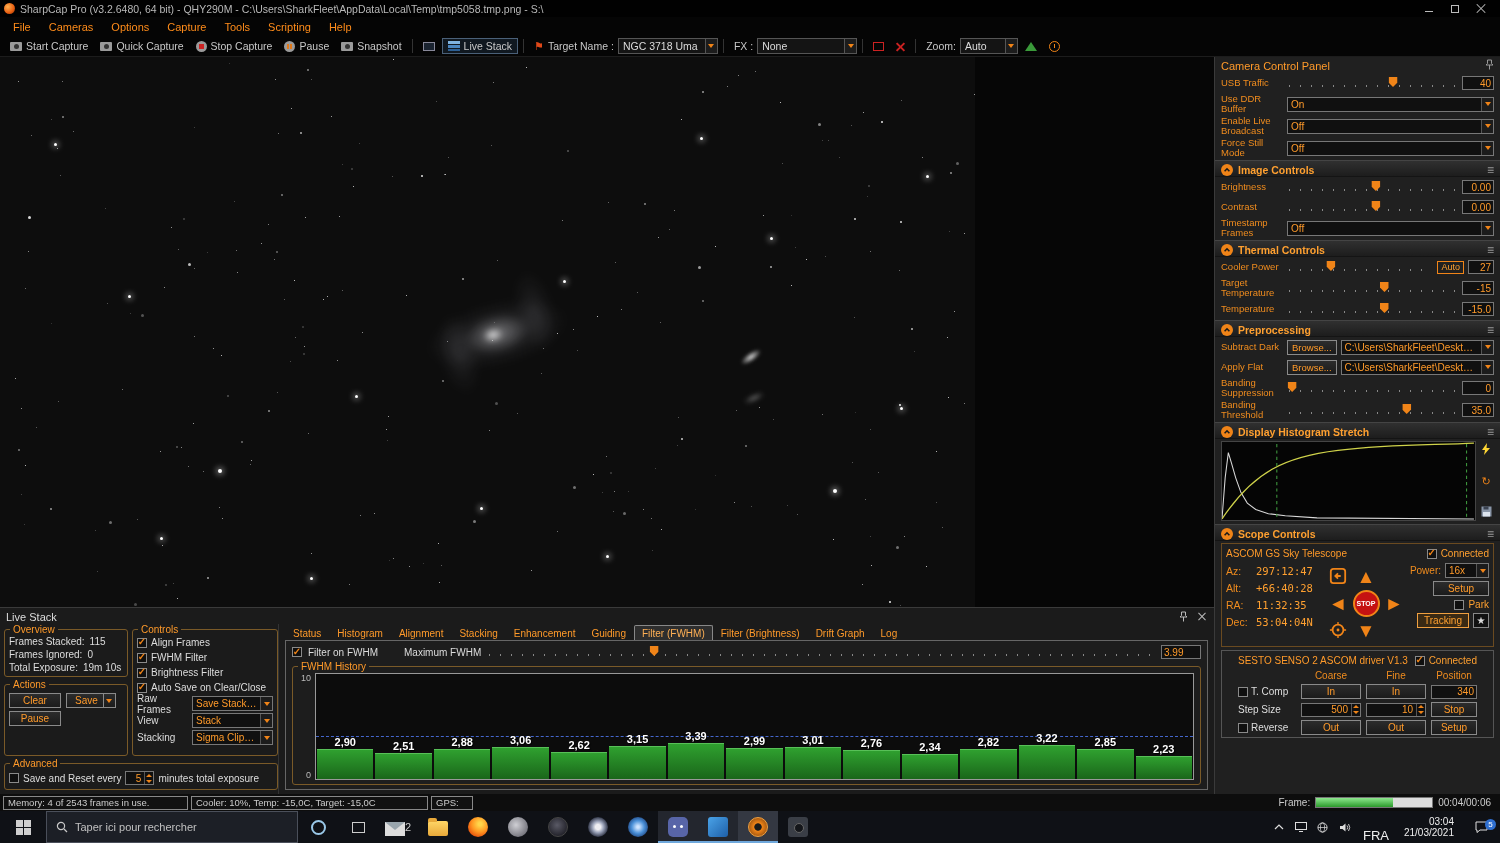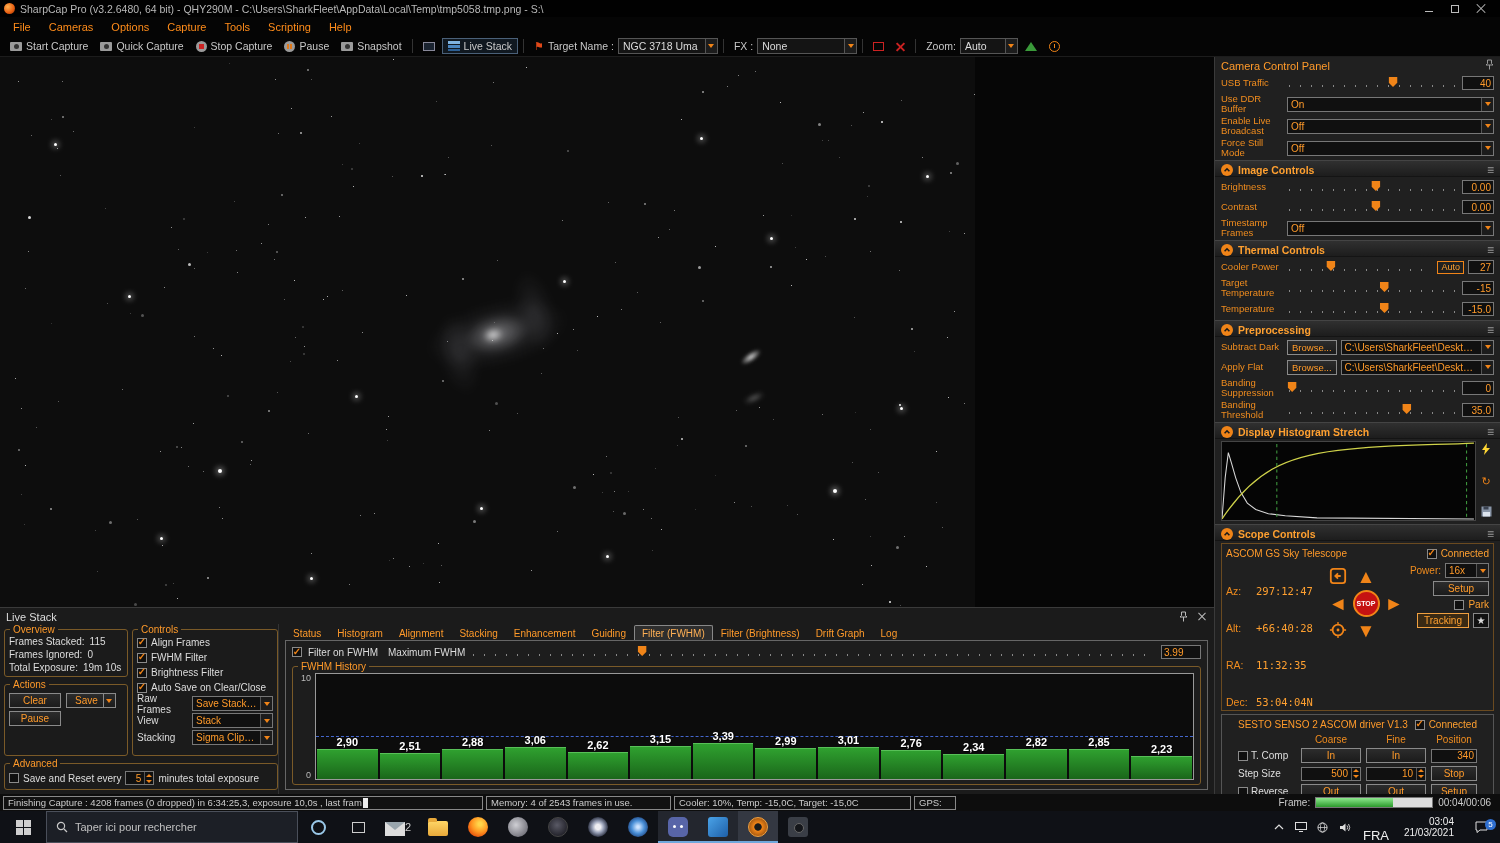--- a/index.html
+++ b/index.html
@@ -138,21 +138,21 @@
 .auto-tag{border:1px solid #f08418;color:#ffa030;font-size:9px;padding:0 3px;height:13px;display:flex;align-items:center;flex:0 0 auto;}
 .histo-box{height:80px;margin:2px 6px;display:flex;gap:2px;flex:0 0 auto;}
 .histo-plot{flex:1;background:#050505;border:1px solid #444;min-width:0;}
 .histo-side{width:16px;display:flex;flex-direction:column;justify-content:space-between;align-items:center;padding:2px 0;}
 .scope-box{margin:2px 6px 0;border:1px solid #6a4a20;padding:2px 4px;flex:0 0 auto;}
 .scope-row1{display:flex;align-items:center;gap:4px;height:15px;}
 .scope-driver{flex:1;color:#ff9a2a;font-size:10px;overflow:hidden;white-space:nowrap;}
 .conn{color:#ffa030;font-size:10px;}
 .scope-grid{display:flex;margin-top:2px;}
 .coords{width:98px;display:flex;flex-direction:column;gap:5px;flex:0 0 auto;padding-top:2px;}
-.coord-row{display:flex;gap:4px;font-size:10.5px;margin-top:20px;}
+.coord-row{display:flex;gap:4px;font-size:10.5px;}
 .coord-lbl{color:#f08c1e;width:26px;flex:0 0 auto;}
 .coord-val{color:#ffa030;font-family:"DejaVu Sans Mono",monospace;font-size:10.5px;}
 .pad{display:grid;grid-template-columns:repeat(3,28px);grid-template-rows:repeat(3,27px);justify-items:center;align-items:center;flex:0 0 auto;}
 .pad .arrow{color:#f08418;font-size:19px;line-height:19px;}
 .stop-btn{width:27px;height:27px;border-radius:50%;background:#c51212;border:2px solid #f08418;color:#fff;font-size:7px;font-weight:bold;display:flex;align-items:center;justify-content:center;letter-spacing:0;}
 .scope-right{flex:1;display:flex;flex-direction:column;gap:3px;padding-left:4px;align-items:flex-end;min-width:0;}
 .sr-row{display:flex;align-items:center;gap:4px;}
 .tracking-btn{border:1px solid #f0a040;background:#3a2a14;color:#ffa030;font-size:10px;padding:1px 6px;}
 .star-btn{width:16px;height:15px;border:1px solid #888;background:#111;color:#ddd;font-size:10px;display:flex;align-items:center;justify-content:center;}
 .sesto-box{margin:3px 6px 4px;border:1px solid #555;padding:2px 16px;flex:0 0 auto;}
@@ -684,21 +684,21 @@
                 <div class="tab">Guiding</div>
                 <div class="tab active">Filter (FWHM)</div>
                 <div class="tab">Filter (Brightness)</div>
                 <div class="tab">Drift Graph</div>
                 <div class="tab">Log</div>
               </div>
             <div class="tab-content">
               <div class="fwhm-ctl-row">
                 <span class="cb checked"></span>
                 <span>Filter on FWHM</span>
-                <span style="margin-left:4px;">Maximum FWHM</span>
+                <span style="margin-left:20px;">Maximum FWHM</span>
                 <div class="slider" style="width:168px;">
                     <div class="track"></div>
                     <div class="thumb" style="left:25%"></div>
                   </div>
                 <div class="valbox" style="width:40px;justify-content:flex-start;">3.99</div>
               </div>
               <fieldset class="grp grp-fwhm">
                 <legend>FWHM History</legend>
                 <div class="chart">
                   <div class="yaxis">
@@ -746,20 +746,24 @@
                         <div class="bar-label">2,76</div>
                         <div class="bar" style="height: 27.6%;"></div>
                       </div>
                       <div class="bar-slot">
                         <div class="bar-label">2,34</div>
                         <div class="bar" style="height: 23.4%;"></div>
                       </div>
                       <div class="bar-slot">
                         <div class="bar-label">2,82</div>
                         <div class="bar" style="height: 28.2%;"></div>
+                      </div>
+                      <div class="bar-slot">
+                        <div class="bar-label">3,22</div>
+                        <div class="bar" style="height: 32.2%;"></div>
                       </div>
                       <div class="bar-slot">
                         <div class="bar-label">2,85</div>
                         <div class="bar" style="height: 28.5%;"></div>
                       </div>
                       <div class="bar-slot">
                         <div class="bar-label">2,23</div>
                         <div class="bar" style="height: 22.3%;"></div>
                       </div>
                       <div class="threshold-line" style="bottom: 39.9%; border-top-color: rgb(68, 102, 204);"></div>
@@ -1069,24 +1073,20 @@
             </span>
           <button class="btn wide">Out</button>
           <button class="btn wide">Out</button>
           <button class="btn wide">Setup</button>
         </div>
       </div>
     </div>
   </div>
 
   <div class="statusbar">
-    <div class="seg seg1">
-      <span>Finishing Capture : 4208 frames (0 dropped) in 6:34:25,3, exposure 10,0s , last fram</span>
-      <span class="caret"></span>
-    </div>
     <div class="seg seg2">
         <span>Memory: 4 of 2543 frames in use.</span>
       </div>
     <div class="seg seg3">
         <span>Cooler: 10%, Temp: -15,0C, Target: -15,0C</span>
       </div>
     <div class="seg seg4">
         <span>GPS:</span>
       </div>
     <div class="frame-seg">

